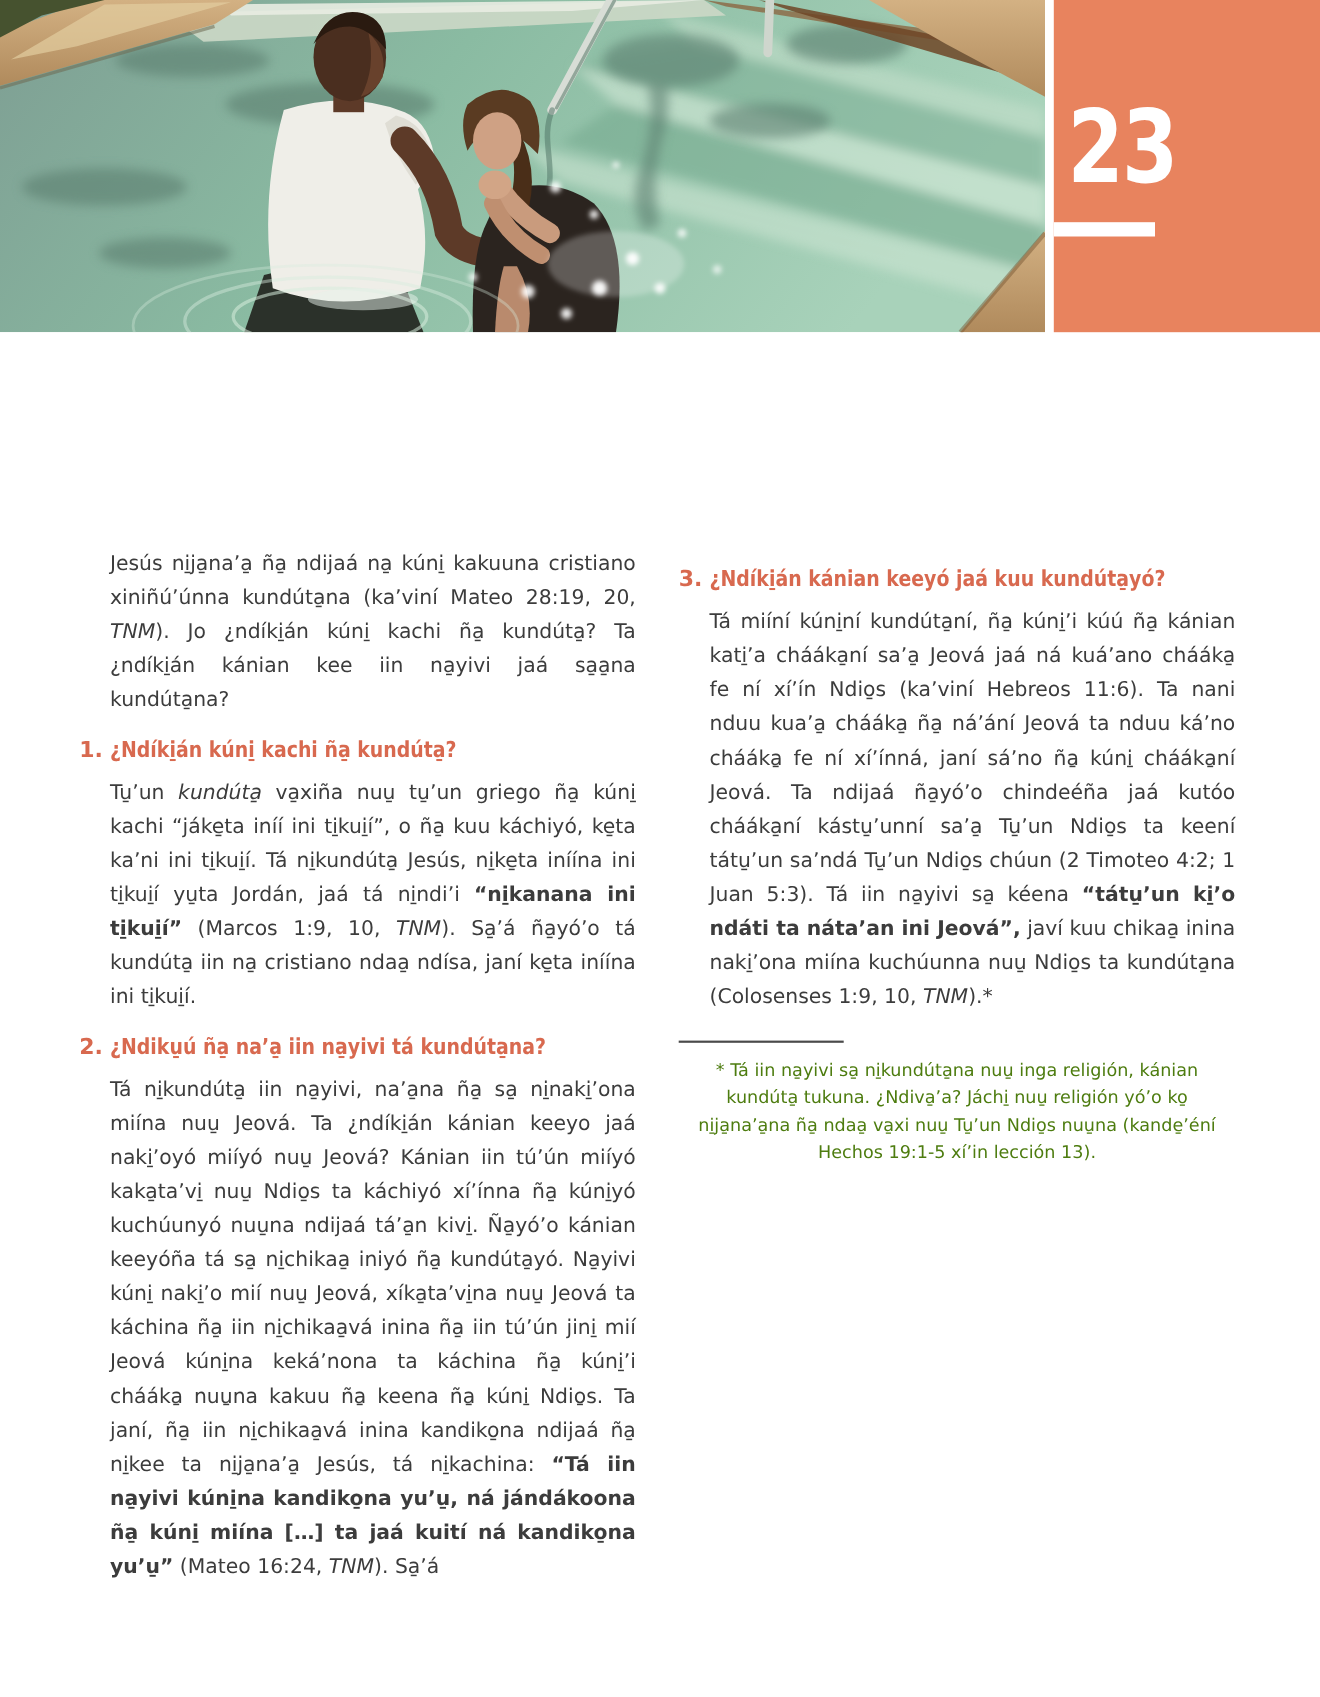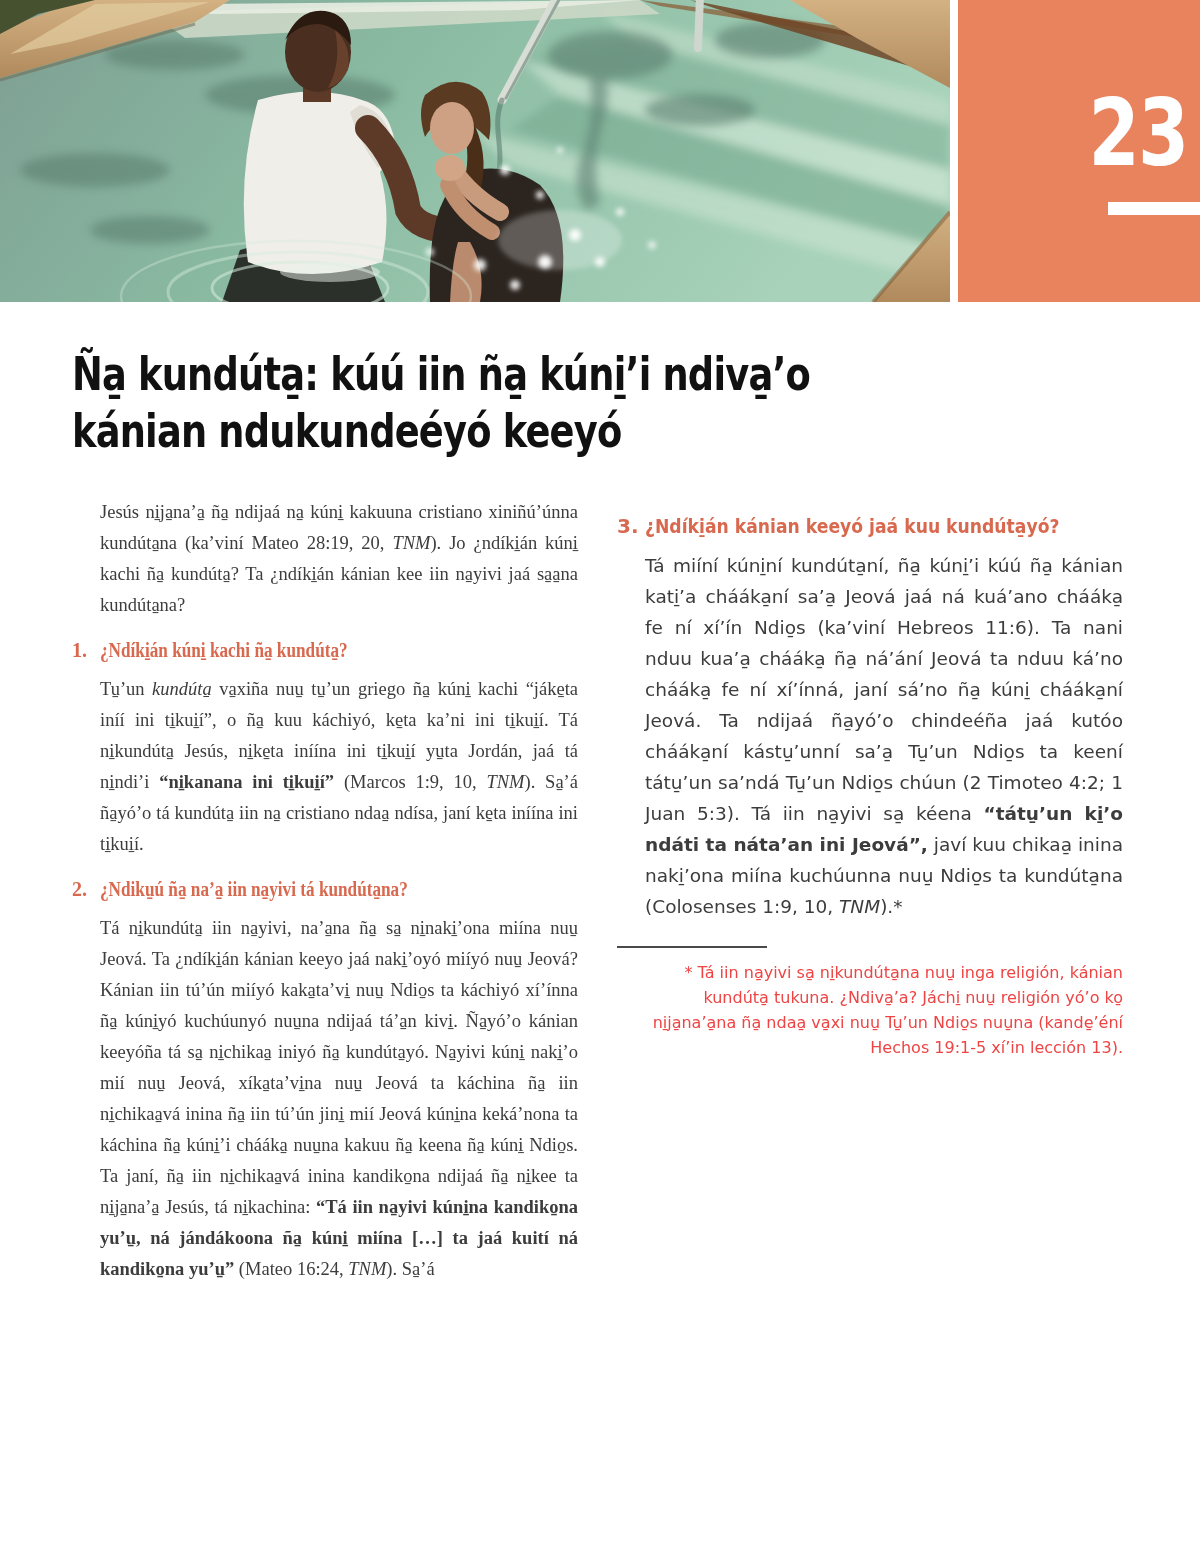--- a/index.html
+++ b/index.html
@@ -2,46 +2,46 @@
 <html><head>
 <meta charset="utf-8">
 <style>
   html,body{margin:0;padding:0;background:#ffffff;}
   #canvas{position:relative;width:1200px;height:1543px;background:#ffffff;overflow:hidden;
           font-family:"DejaVu Sans",sans-serif;}
 
   
   .photo{position:absolute;left:0;top:0;width:950px;height:302px;display:block;}
   .chapter-box{position:absolute;left:958px;top:0;width:242px;height:302px;
-               display:flex;flex-direction:column;align-items:flex-end;justify-content:center;}
+               display:flex;flex-direction:column;align-items:flex-start;justify-content:center;}
   .chapter-num{color:#ffffff;font-weight:700;font-size:92px;line-height:92px;
                transform:scaleX(.8);letter-spacing:-2px;}
   .chapter-bar{width:92px;height:13px;background:#ffffff;margin-top:22px;}
 
   
   .title{position:absolute;left:72px;top:346px;color:#111111;}
   .title-line{font-weight:700;font-size:46px;line-height:57px;letter-spacing:-1px;
               transform:scaleX(.8);transform-origin:0 50%;white-space:nowrap;}
 
   
   .col{position:absolute;top:497px;width:506px;font-size:18.5px;line-height:31px;
        color:#3c3c3c;text-align:justify;}
-  .col-left{left:72px;font-family:Liberation Serif, serif;}
+  .col-left{left:72px;}
   .col-right{left:617px;}
 
   .par{margin:0;padding-left:28px;}
   .b{font-weight:700;}
   .i{font-style:italic;}
 
   h2.q{display:flex;margin:16px 0 10px;font-size:20px;line-height:27px;font-weight:700;
        text-align:left;}
   h2.q .num{flex:0 0 28px;}
   h2.q .qt{display:inline-block;transform:scaleX(.86);transform-origin:0 60%;white-space:nowrap;}
 
-  .footnote{margin-top:24px;font-size:16px;line-height:25px;text-align:right;color:#ef4444;}
+  .footnote{margin-top:24px;font-size:16px;line-height:25px;text-align:center;color:#4d7c0f;}
   .footnote-rule{width:150px;border-top:2px solid #4a4a4a;margin-bottom:12px;}
   .fn-text{margin:0;}
 </style>
 </head>
 <body>
 
 <div id="canvas">
 
   <svg class="photo" viewBox="0 0 950 302" preserveAspectRatio="none">
     <defs>
@@ -154,24 +154,20 @@
       <circle cx="430" cy="252" r="4" opacity="0.8"></circle>
       <circle cx="652" cy="245" r="4" opacity="0.7"></circle>
     </g>
   </svg>
 
   <div class="chapter-box" style="background: rgb(232, 131, 94);">
     <div class="chapter-num">23</div>
     <div class="chapter-bar"></div>
   </div>
 
-  <h1 class="title" style="margin:0;font-size:inherit;">
-    <div class="title-line">Ña̱ kundúta̱: kúú iin ña̱ kúni̱’i ndiva̱’o</div>
-    <div class="title-line">kánian ndukundeéyó keeyó</div>
-  </h1>
 
   <div class="col col-left">
       <p class="par"><span>Jesús ni̱ja̱na’a̱ ña̱ ndijaá na̱ kúni̱ kakuuna cristiano xiniñú’únna kundúta̱na (ka’viní Mateo 28:19, 20, </span><span class="i">TNM</span><span>). Jo ¿ndíki̱án kúni̱ kachi ña̱ kundúta̱? Ta ¿ndíki̱án kánian kee iin na̱yivi jaá sa̱a̱na kundúta̱na?</span></p>
       <h2 class="q" style="color: rgb(216, 105, 79);">
         <span class="num">1.</span>
         <span class="qt">¿Ndíki̱án kúni̱ kachi ña̱ kundúta̱?</span>
       </h2>
       <p class="par"><span>Tu̱’un </span><span class="i">kundúta̱</span><span> va̱xiña nuu̱ tu̱’un griego ña̱ kúni̱ kachi “jáke̱ta iníí ini ti̱kui̱í”, o ña̱ kuu káchiyó, ke̱ta ka’ni ini ti̱kui̱í. Tá ni̱kundúta̱ Jesús, ni̱ke̱ta iníína ini ti̱kui̱í yu̱ta Jordán, jaá tá ni̱ndi’i </span><span class="b">“ni̱kanana ini ti̱kui̱í”</span><span> (Marcos 1:9, 10, </span><span class="i">TNM</span><span>). Sa̱’á ña̱yó’o tá kundúta̱ iin na̱ cristiano ndaa̱ ndísa, janí ke̱ta iníína ini ti̱kui̱í.</span></p>
       <h2 class="q" style="color: rgb(216, 105, 79);">
         <span class="num">2.</span>

